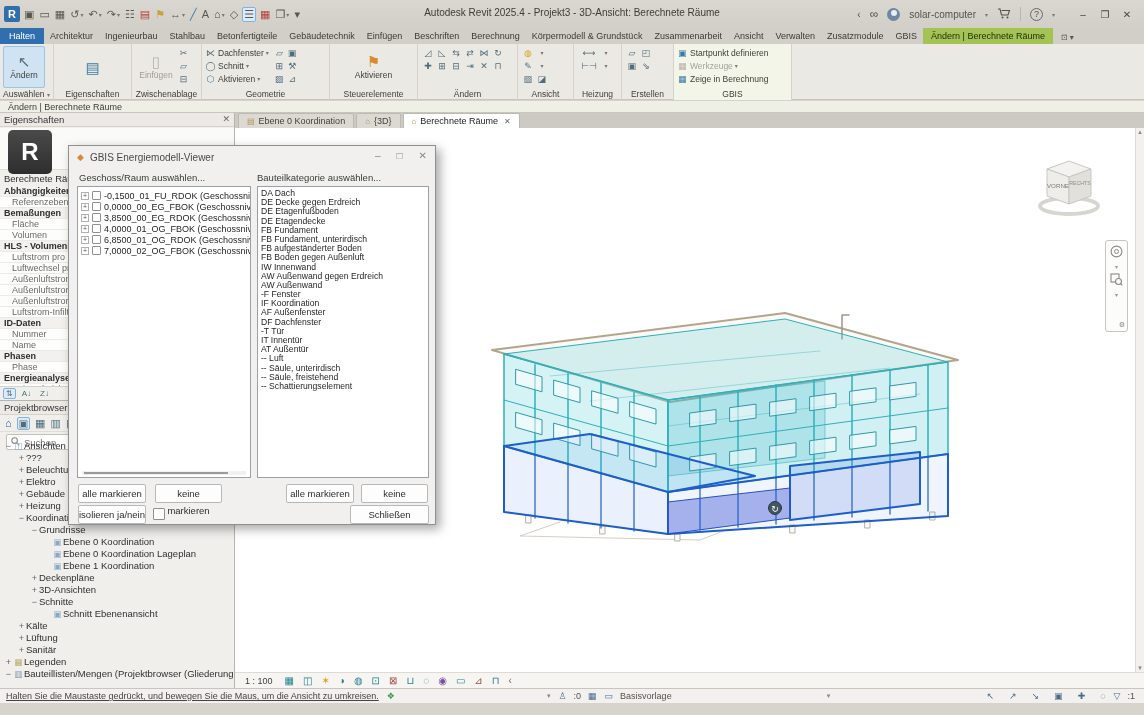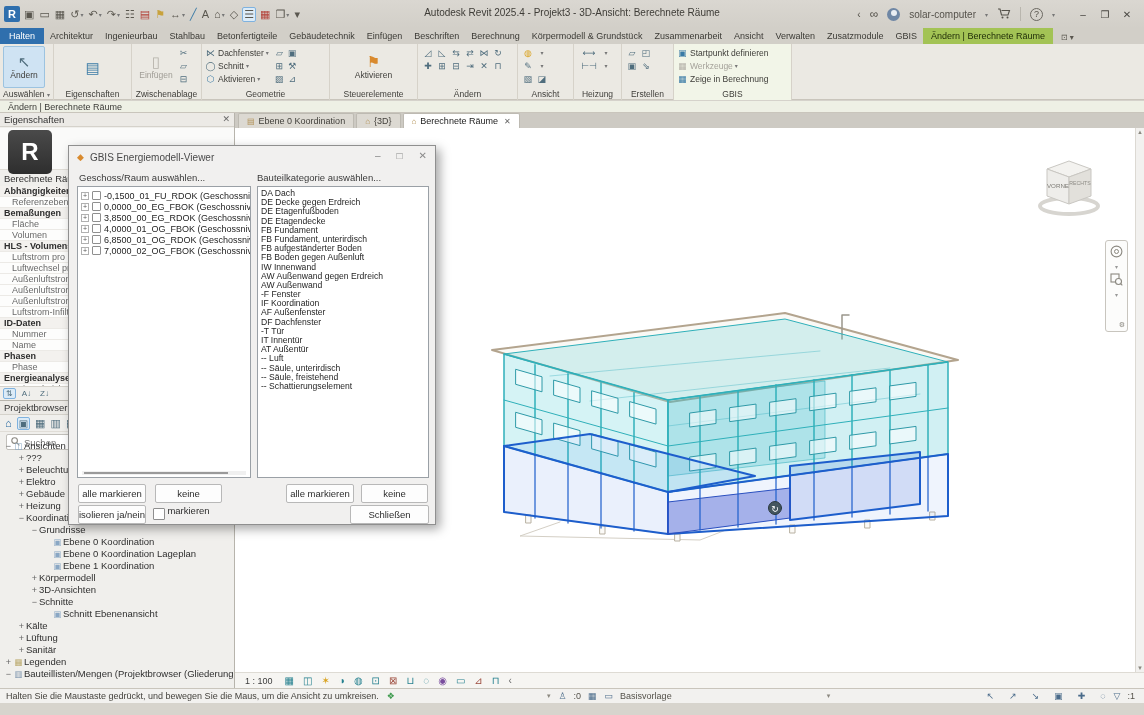--- a/index.html
+++ b/index.html
@@ -95,21 +95,21 @@
   .navbar .gear { font-size:7px; align-self:flex-end; margin:auto 2px 2px 0; }
   .vscroll { position:absolute; right:0; top:0; bottom:0; width:9px; background:#f2f1ef; border-left:1px solid #dcd9d3; font-size:6px; color:#8b8880; text-align:center; }
   .vscroll .up { position:absolute; top:1px; left:0; right:0; } .vscroll .dn { position:absolute; bottom:1px; left:0; right:0; }
 
   .vcb { position:absolute; left:0; right:0; bottom:0; height:16px; background:#f6f5f2; border-top:1px solid #dedbd4; display:flex; align-items:center; gap:8px; padding-left:10px; font-size:9px; color:#3c3c3c; }
   .vcb .vcbicon { font-size:10px; color:#25808f; }
   .vcb .scale { font-size:9px; color:#3c3c3c; margin-right:4px; }
 
   
   .statusbar { position:absolute; left:0; right:0; bottom:12px; height:15px; background:#f2f1ef; border-top:1px solid #c9c5bc; display:flex; align-items:center; font-size:9px; color:#45433e; padding:0 6px; }
-  .statusbar .hint { white-space:nowrap; overflow:hidden; }
+  .statusbar .hint { white-space:nowrap; overflow:hidden;text-decoration:underline; }
   .statusbar .sicon { font-size:9px; color:#4a6b8a; margin:0 4px; }
   .statusbar .green { color:#3f9b4f; margin-left:8px; }
   .statusbar .spacer { flex:1; }
   .statusbar .lbl { color:#55524b; margin:0 3px; }
   .bottomstrip { position:absolute; left:0; right:0; bottom:0; height:12px; background:#d7d4cd; }
 
   
   .dialog { position:absolute; left:68px; top:145px; width:368px; height:380px; background:#f1f0ef; border:1px solid #8f8f8f; box-shadow:4px 4px 10px rgba(0,0,0,0.35); z-index:50; }
   .dlg-title { position:absolute; left:0; top:0; right:0; height:22px; display:flex; align-items:center; padding:0 8px; gap:6px; font-size:10px; color:#4a4a4a; }
   .dlg-title .dicon { color:#d98a2e; font-size:9px; }
@@ -468,21 +468,21 @@
               <span class="ticon plan">▣</span>
               <span>Ebene 0 Koordination Lageplan</span>
             </div>
             <div class="tree-row" style="padding-left: 43px;">
               <span class="exp"></span>
               <span class="ticon plan">▣</span>
               <span>Ebene 1 Koordination</span>
             </div>
             <div class="tree-row" style="padding-left: 30px;">
               <span class="exp">+</span>
-              <span>Körpermodell</span>
+              <span>Deckenpläne</span>
             </div>
             <div class="tree-row" style="padding-left: 30px;">
               <span class="exp">+</span>
               <span>3D-Ansichten</span>
             </div>
             <div class="tree-row" style="padding-left: 30px;">
               <span class="exp">−</span>
               <span>Schnitte</span>
             </div>
             <div class="tree-row" style="padding-left: 43px;">

